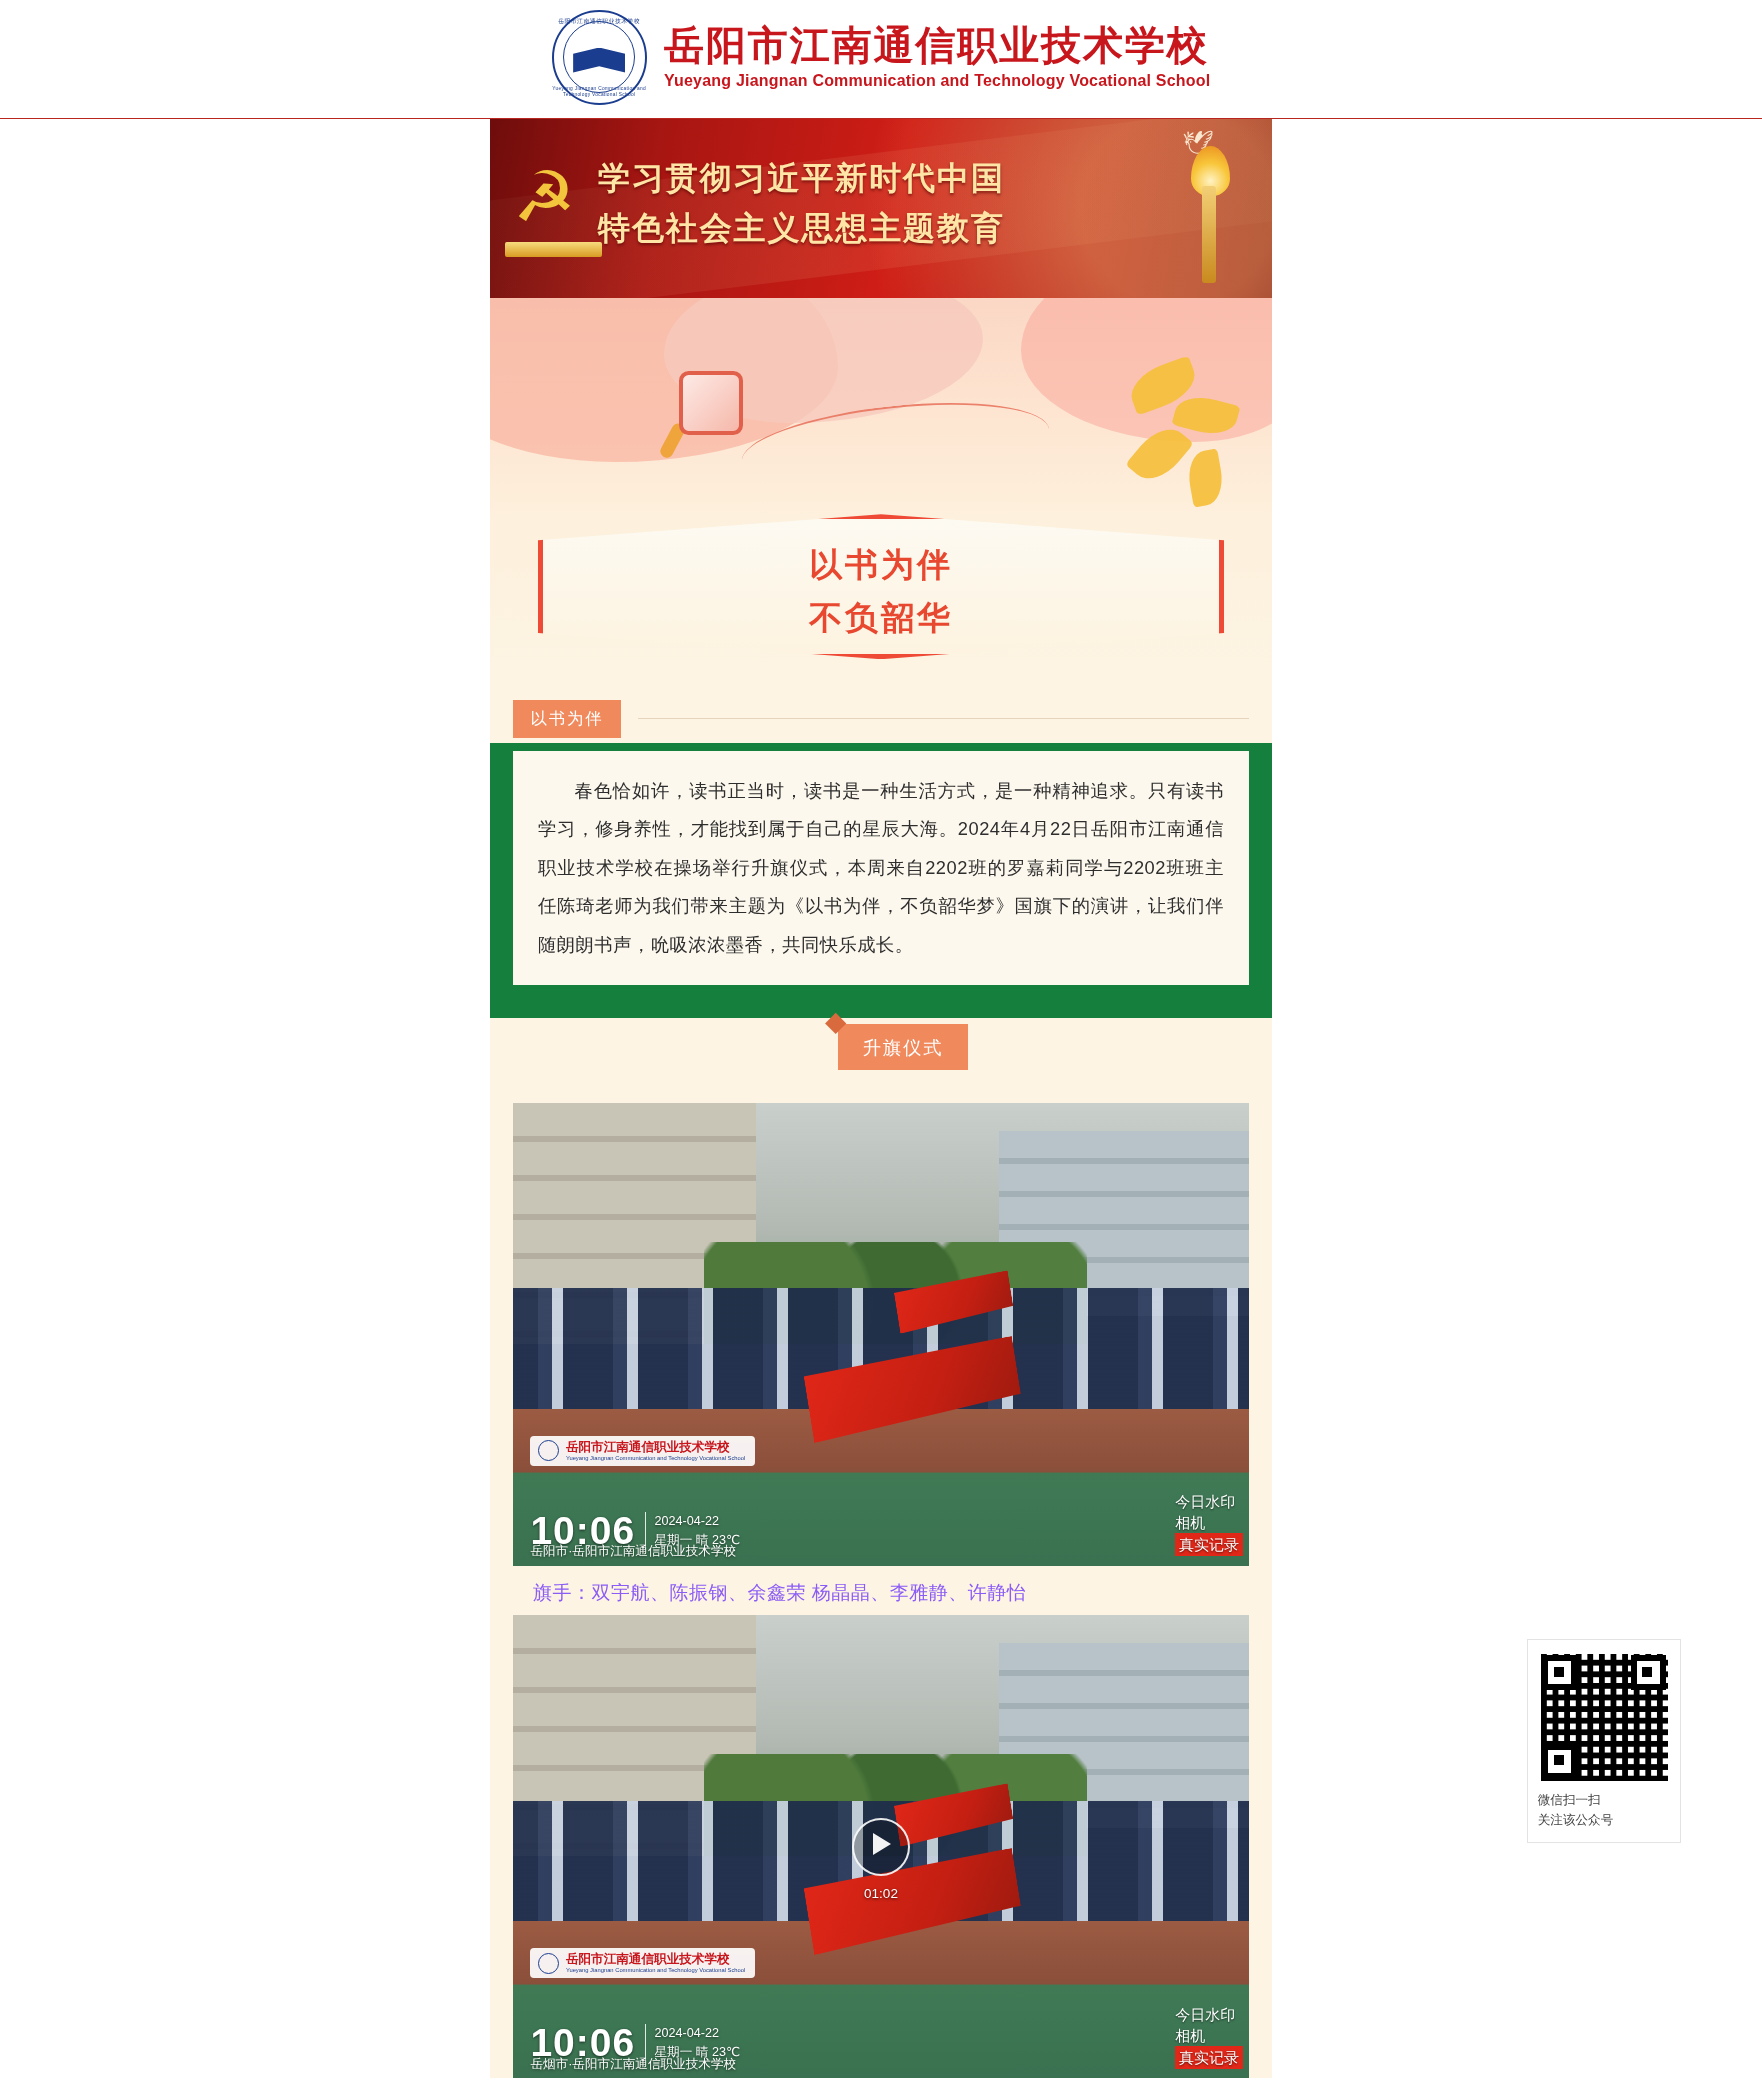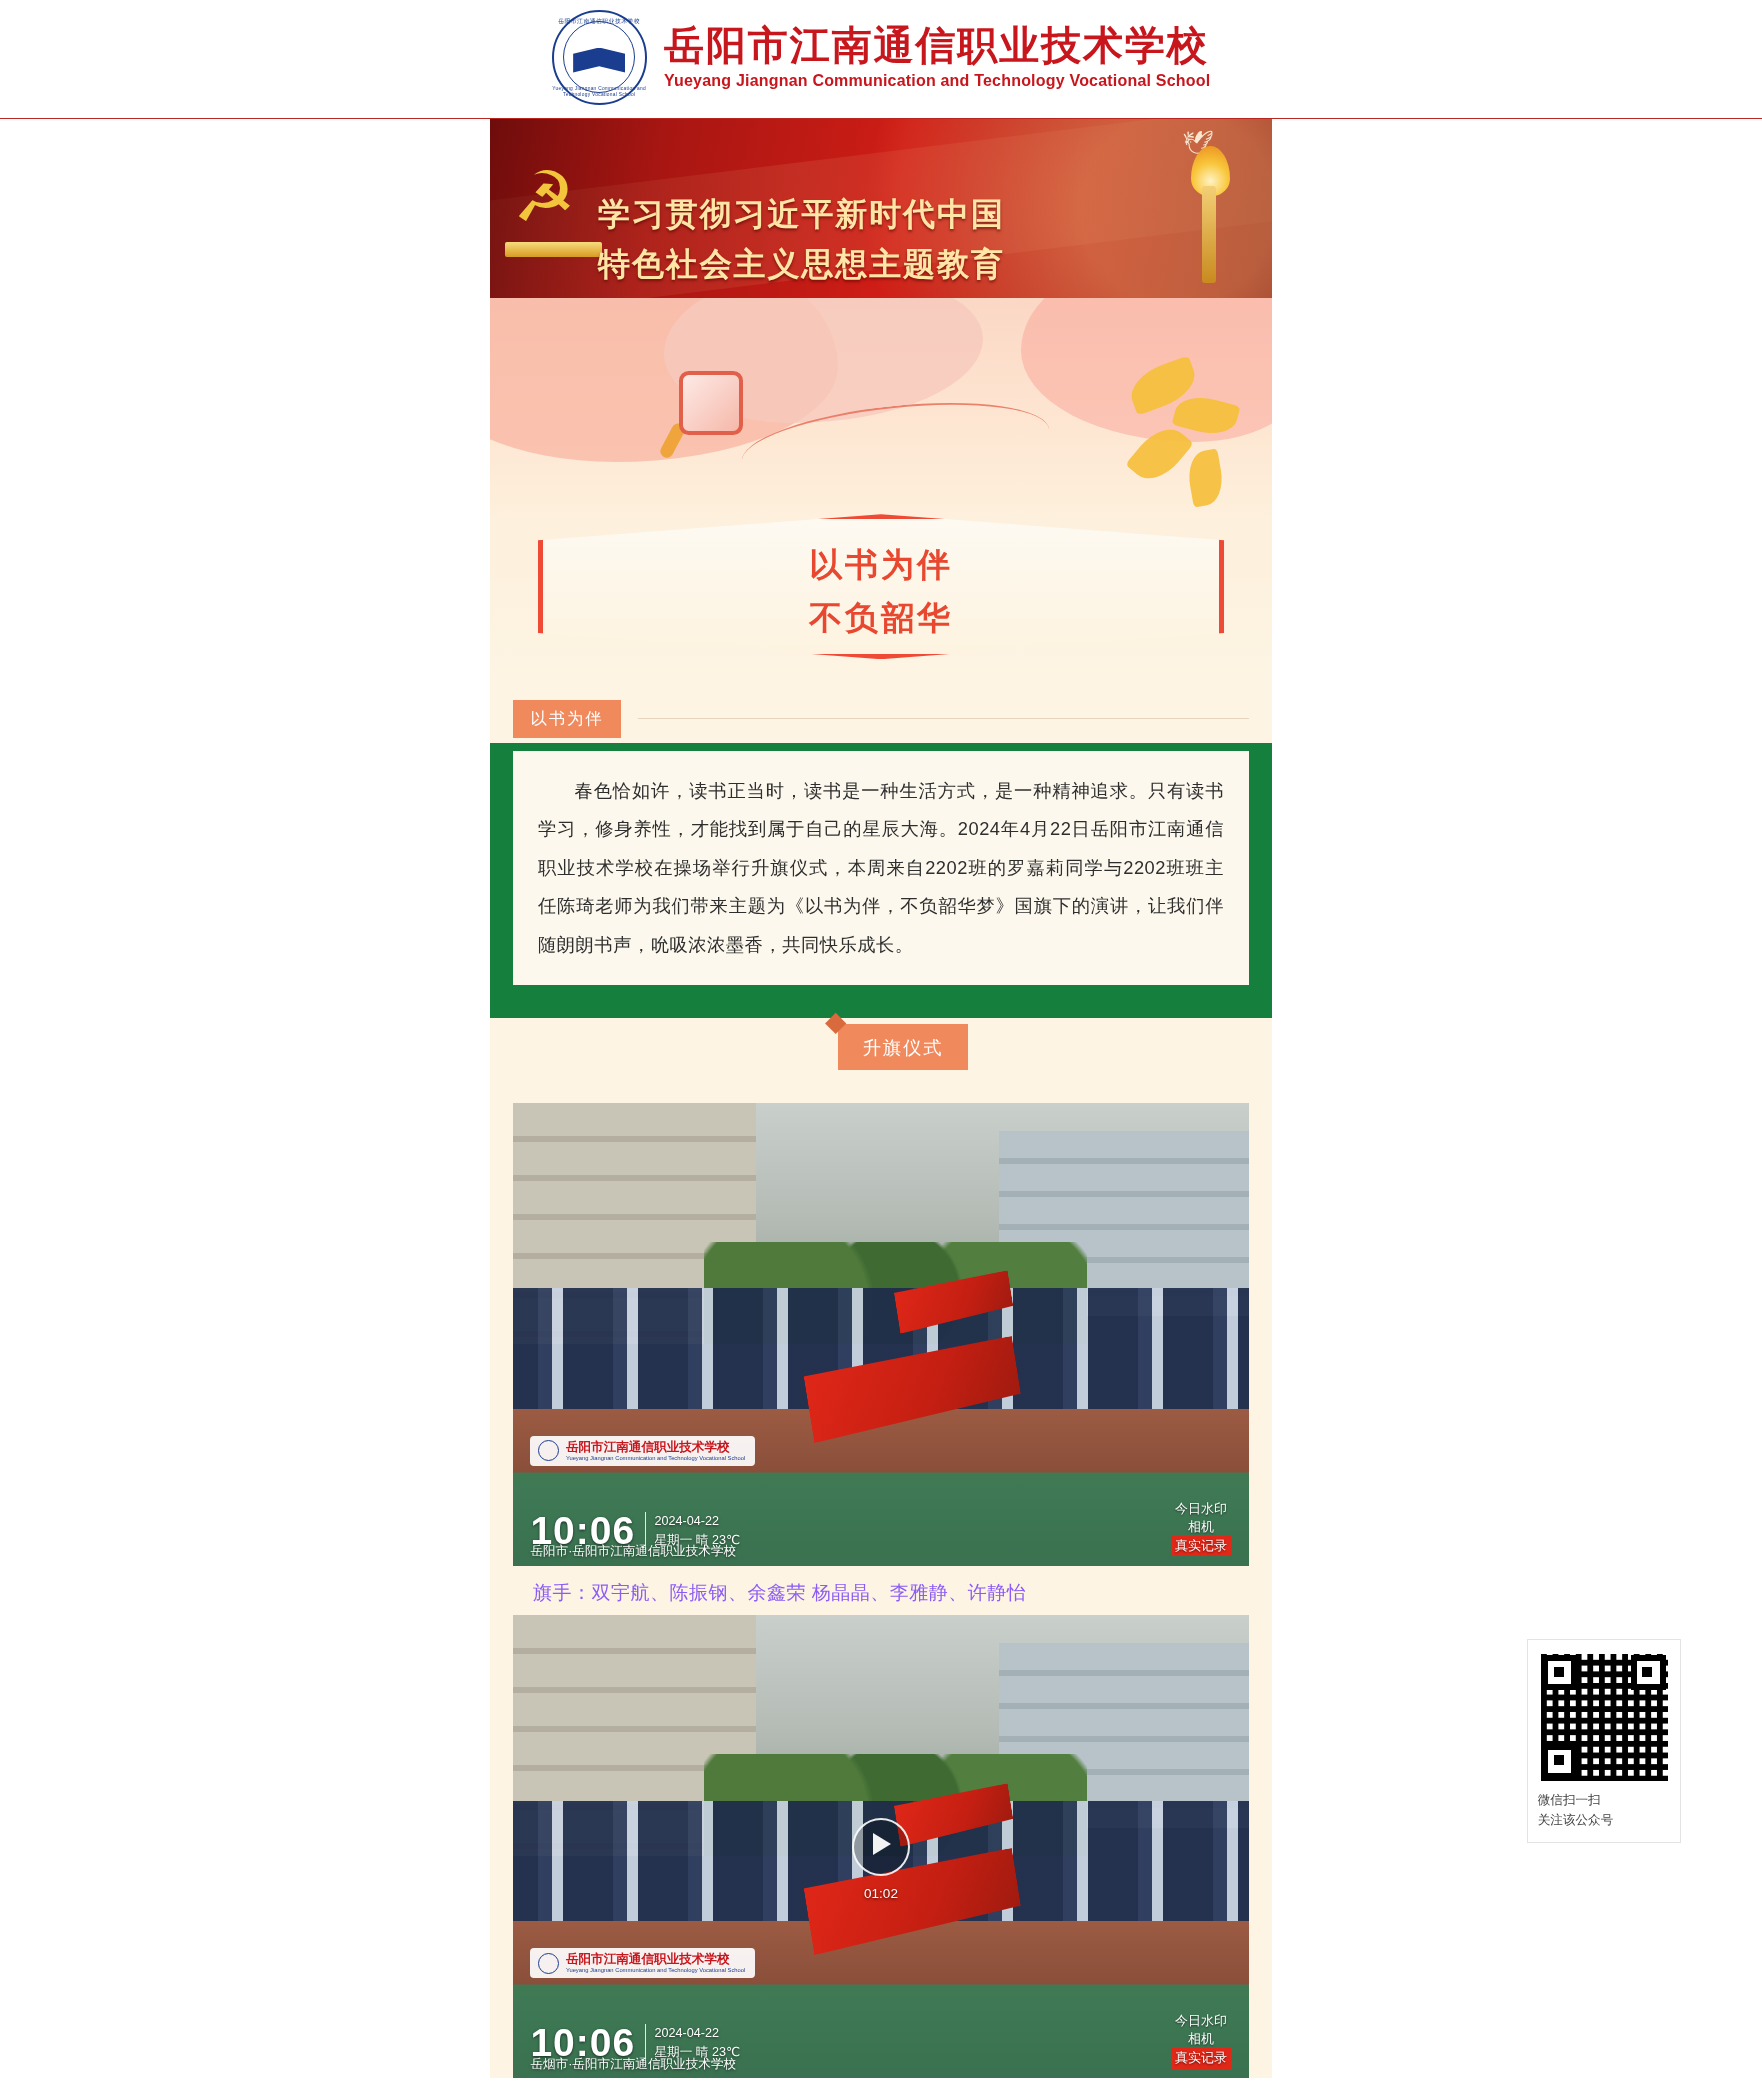--- a/index.html
+++ b/index.html
@@ -151,21 +151,20 @@
     position: absolute;
     left: 108px;
     top: 35px;
     right: 126px;
     font-size: 32px;
     font-weight: bold;
     line-height: 1.55;
     letter-spacing: 1.9px;
     color: #ffe6a6;
     text-shadow: 0 1.9px 2.9px rgba(80,0,0,.6);
-    margin-top: 36px;
   }
   .banner-year {
     position: absolute;
     right: 89px;
     top: 17.4px;
     font-size: 83px;
     font-weight: bold;
     color: rgba(255, 200, 120, .28);
     letter-spacing: -2.9px;
   }
@@ -444,24 +443,24 @@
   .stamp-right { font-size: 12.6px; line-height: 1.45; border-left: 1.9px solid rgba(255,255,255,.85); padding-left: 8.7px; }
   .stamp-place {
     position: absolute;
     left: 17.4px; bottom: 5.8px;
     color: #fff;
     font-size: 12.6px;
     text-shadow: 0 1px 2.9px rgba(0,0,0,.6);
   }
   .stamp-brand {
     position: absolute;
-    right: 18px; bottom: 9.7px;
-    text-align: center;
+    right: 6px; bottom: 9.7px;
+    text-align: left;
     color: #fff;
-    font-size: 13px;
+    font-size: 15px;
     line-height: 1.4;
     text-shadow: 0 1px 1.9px rgba(0,0,0,.6);
   }
   .stamp-brand .bar { background: #e02718; color: #fff; padding: 1px 3.9px; display: inline-block; }
 
   .caption {
     font-size: 19px;
     color: #8b5cf6;
     padding: 13.5px 0 9.7px 0;
     letter-spacing: 0.5px;

